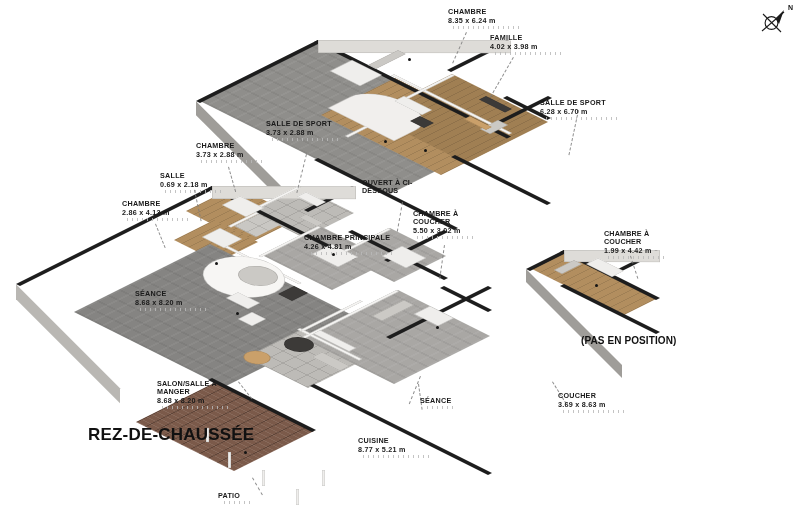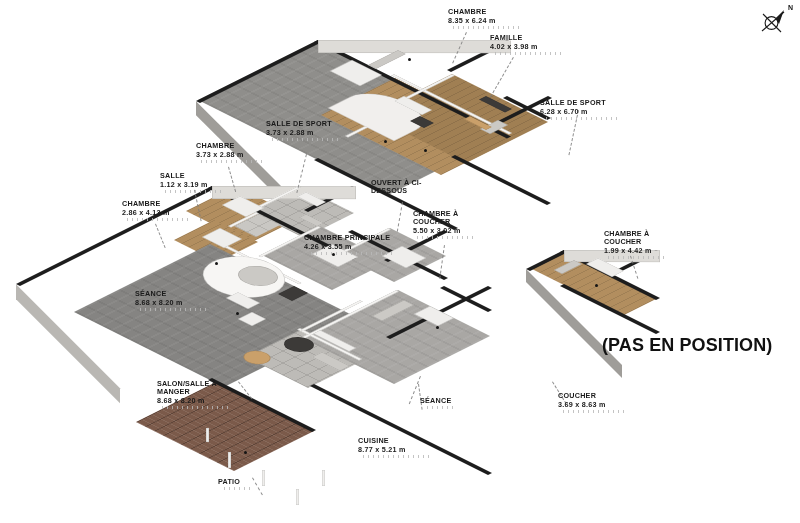--- a/index.html
+++ b/index.html
@@ -19,21 +19,21 @@
          background:repeating-linear-gradient(to right,#b9b9b9 0 1px,transparent 1px 5px);
          opacity:.85;}
 
   
   .lead{position:absolute;border-left:1px dashed #7c7c7c;opacity:.85;transform-origin:top left;}
 
   
   .heading{position:absolute;font-weight:700;color:#111;white-space:nowrap;}
   #h-premier{left:579px;top:182px;font-size:15.5px;letter-spacing:.2px;}
   #h-rez{left:88px;top:425px;font-size:17px;letter-spacing:.2px;}
-  #h-pas{left:602px;top:335px;font-size:18px;letter-spacing:.1px;}
+  #h-pas{left:581px;top:335px;font-size:10px;letter-spacing:.1px;}
 
   
   #compass{position:absolute;left:757px;top:5px;width:36px;height:34px;}
   #compass .n{position:absolute;right:0px;top:-1px;font-size:7px;font-weight:700;}
   .floor{position:absolute;transform-origin:0 0;}
 
   
   .f-carpet   {background:#8f8e8b;}
   .f-carpet-d {background:#858482;}
   .f-wood     {background:#b28e5f;}
@@ -264,37 +264,37 @@
   </div>
 
   <div class="rlabel" style="left:196px;top:142px;width:74px;">
     <span class="nm">CHAMBRE</span>
     <span class="dm">3.73 x 2.88 m</span>
     <span class="ruler"></span>
   </div>
 
   <div class="rlabel" style="left:160px;top:172px;width:66px;">
     <span class="nm">SALLE</span>
-    <span class="dm">1.12 x 3.19 m</span>
+    <span class="dm">0.69 x 2.18 m</span>
     <span class="ruler"></span>
   </div>
 
   <div class="rlabel" style="left:122px;top:200px;width:74px;">
     <span class="nm">CHAMBRE</span>
     <span class="dm">2.86 x 4.13 m</span>
     <span class="ruler"></span>
   </div>
 
-  <div class="rlabel two" style="left:362px;top:179px;width:66px;margin-left:9px;">
+  <div class="rlabel two" style="left:362px;top:179px;width:66px;">
     <span class="nm" style="white-space:normal;">OUVERT À CI-DESSOUS</span>
   </div>
 
   <div class="rlabel" style="left:304px;top:234px;width:96px;">
     <span class="nm">CHAMBRE PRINCIPALE</span>
-    <span class="dm">4.26 x 3.55 m</span>
+    <span class="dm">4.26 x 4.81 m</span>
     <span class="ruler"></span>
   </div>
 
   <div class="rlabel two" style="left:413px;top:210px;width:64px;">
     <span class="nm" style="white-space:normal;">CHAMBRE À COUCHER</span>
     <span class="dm">5.50 x 3.02 m</span>
     <span class="ruler"></span>
   </div>
 
   <div class="rlabel two" style="left:604px;top:230px;width:64px;">
@@ -325,25 +325,26 @@
     <span class="dm">8.77 x 5.21 m</span>
     <span class="ruler"></span>
   </div>
 
   <div class="rlabel" style="left:558px;top:392px;width:72px;">
     <span class="nm">COUCHER</span>
     <span class="dm">3.69 x 8.63 m</span>
     <span class="ruler"></span>
   </div>
 
-  <div class="rlabel" style="left:218px;top:478px;width:38px;">
+  <div class="rlabel" style="left:218px;top:492px;width:38px;">
     <span class="nm">PATIO</span>
     <span class="ruler" style="width:70%;"></span>
   </div>
 
+  <div class="heading" id="h-rez">REZ-DE-CHAUSSÉE</div>
   <div class="heading" id="h-pas">(PAS EN POSITION)</div>
 
   <div id="compass">
     <svg width="36" height="34" viewBox="0 0 36 34" aria-hidden="true">
       <line x1="5" y1="26" x2="27" y2="7" stroke="#1a1a1a" stroke-width="1.1"></line>
       <line x1="6" y1="9" x2="24" y2="27" stroke="#1a1a1a" stroke-width="1.1"></line>
       <circle cx="14.5" cy="18" r="6.4" fill="none" stroke="#1a1a1a" stroke-width="1.1"></circle>
       <polygon points="27,5 22,19 18.5,13.5" fill="#1a1a1a"></polygon>
     </svg>
     <span class="n">N</span>

